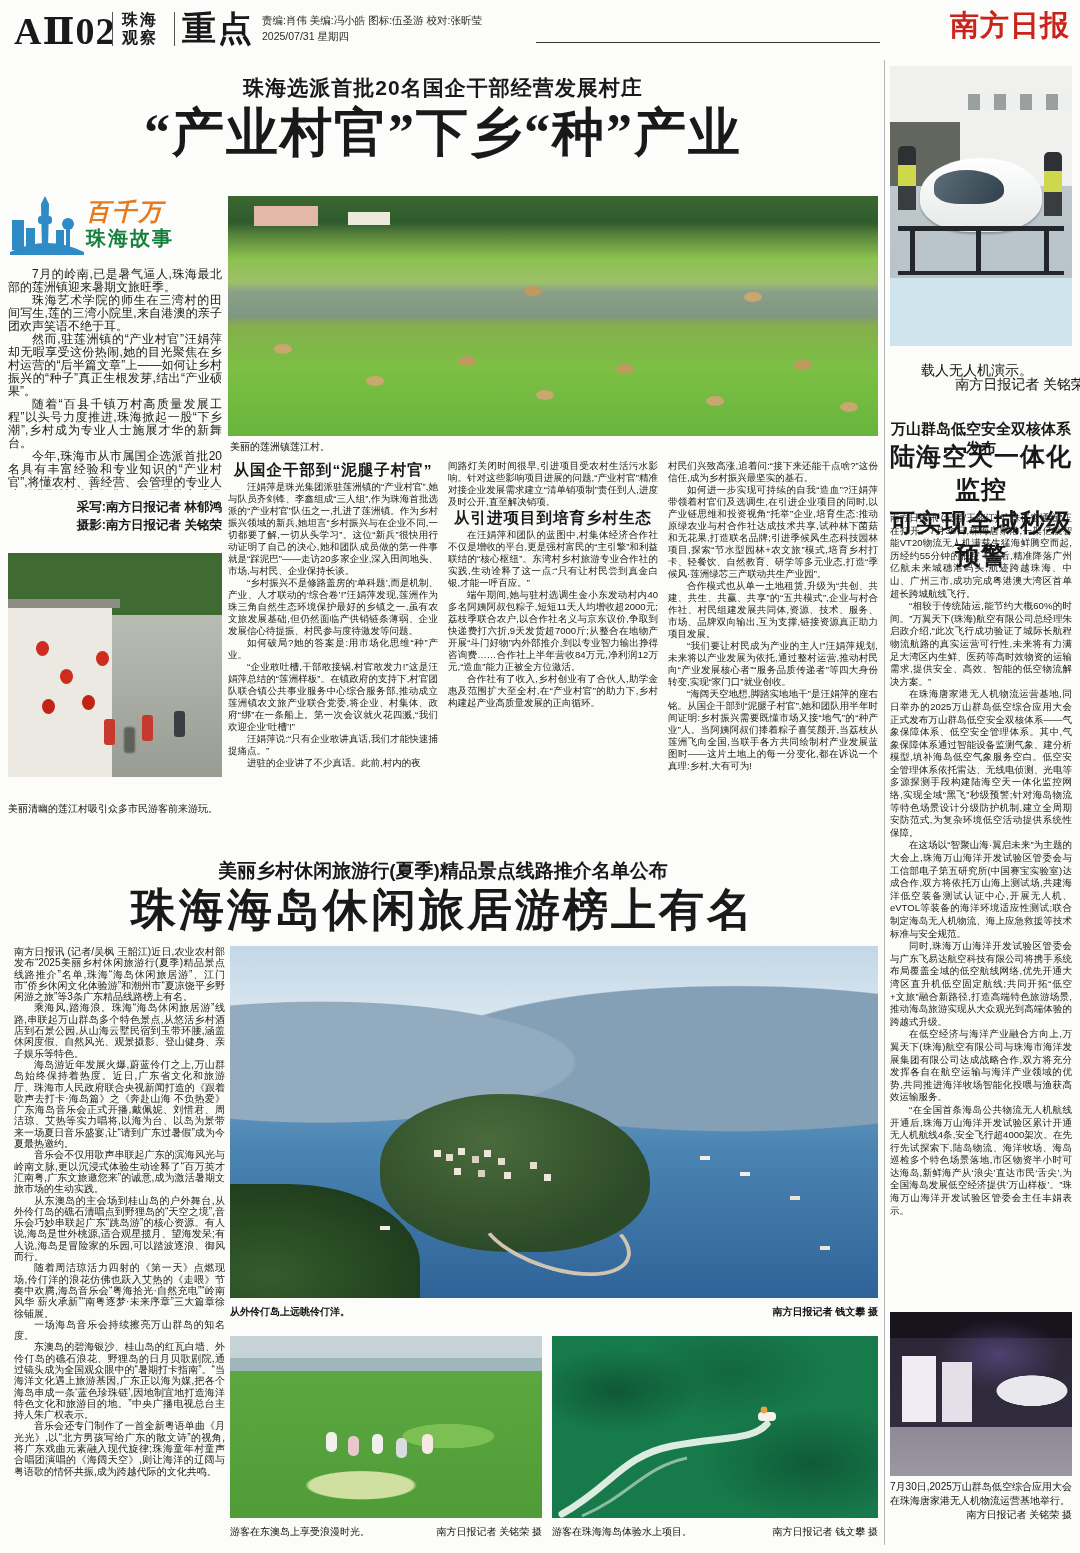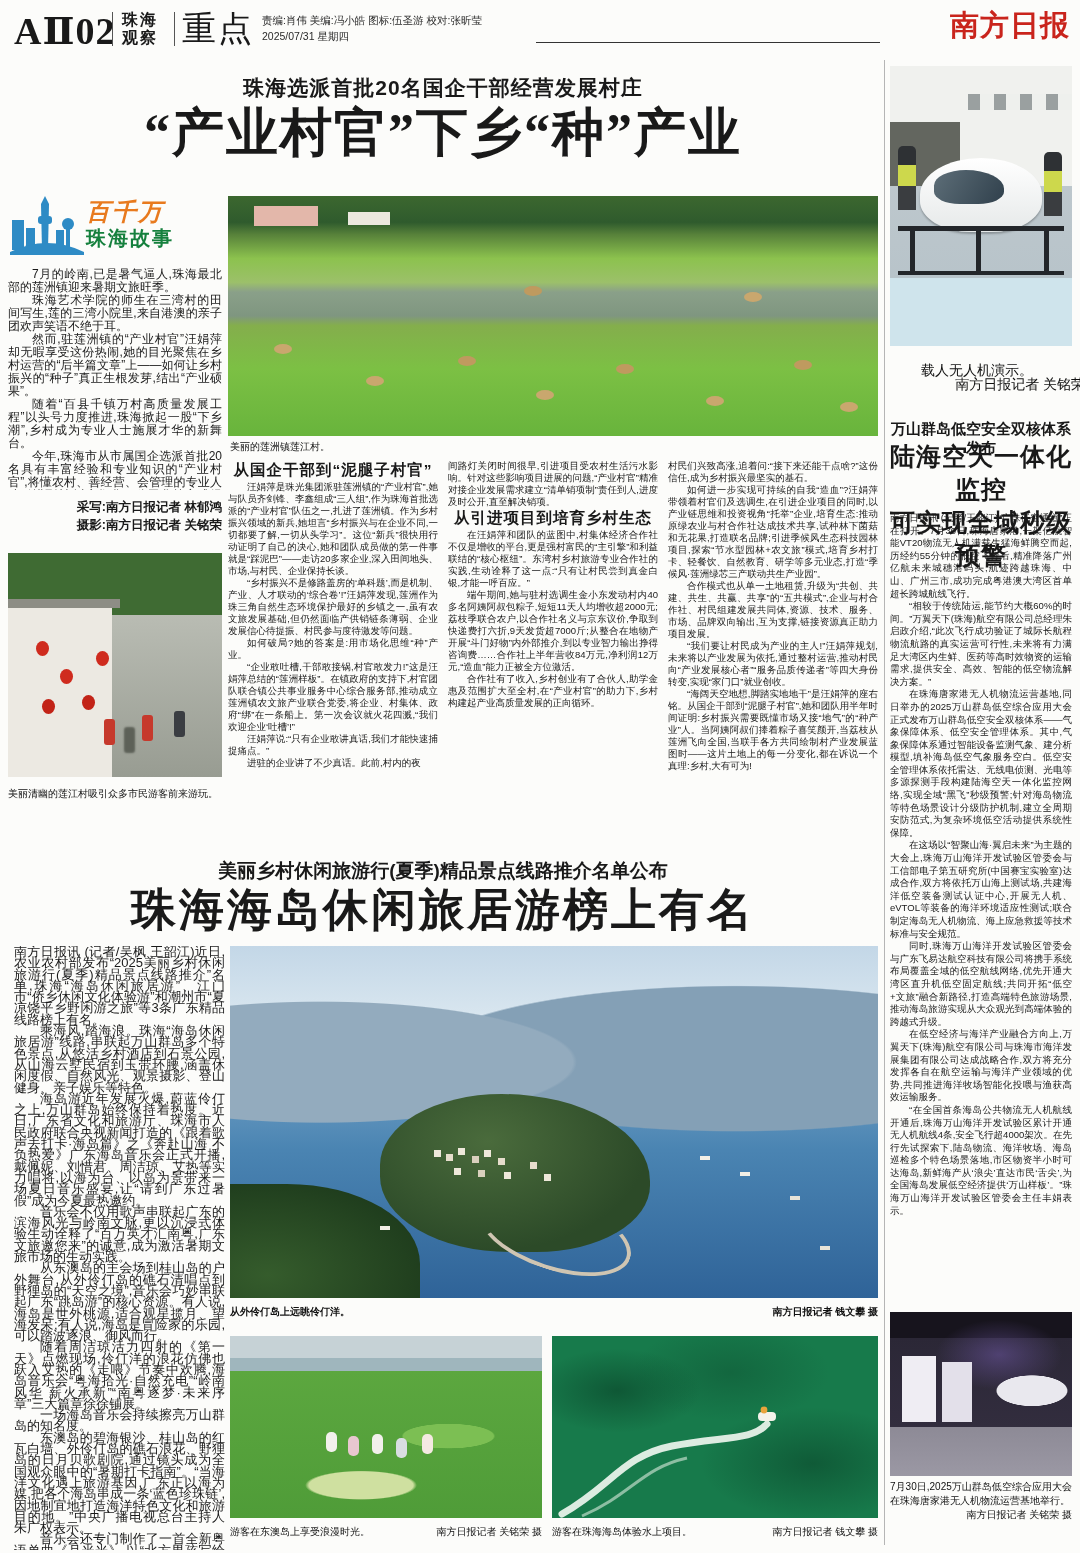--- a/index.html
+++ b/index.html
@@ -10,21 +10,21 @@
   }
   .abs{position:absolute;}
   p{margin:0;text-indent:2em;text-align:justify;}
   p.cont{text-indent:0;}
 
   
   .pageno{position:absolute;left:14px;top:8px;font-family:"Liberation Serif","DejaVu Serif",serif;
           font-size:38px;font-weight:700;letter-spacing:1px;}
   .mh-vr{position:absolute;top:12px;width:1px;height:34px;background:#555;}
   .sec{position:absolute;left:122px;top:11px;font-size:16px;font-weight:700;line-height:18px;letter-spacing:2px;}
-  .focus{position:absolute;left:182px;top:6px;font-size:34px;font-weight:400;
+  .focus{position:absolute;left:182px;top:6px;font-size:34px;font-weight:700;
          font-family:"Liberation Serif","DejaVu Serif",serif;letter-spacing:2px;text-align:right;}
   .credits{position:absolute;left:262px;top:12px;font-size:10.5px;color:#2a2a2a;line-height:16px;}
   .mh-rule{position:absolute;left:536px;top:42px;width:344px;height:1px;background:#333;}
   .brand{position:absolute;right:10px;top:6px;color:#c9241c;font-size:29px;font-weight:900;
          font-family:"Liberation Serif","DejaVu Serif",serif;letter-spacing:1px;}
   .col-vr{position:absolute;left:884px;top:60px;width:1px;height:1485px;background:#b5b5b5;}
 
   
   .lead-kicker{position:absolute;left:10px;top:74px;width:866px;text-align:center;
                font-size:21px;font-weight:700;letter-spacing:1px;}
@@ -44,21 +44,21 @@
   .cap-row{display:flex;justify-content:space-between;font-size:10px;color:#111;margin-top:3px;}
 
   .lead-cols{position:absolute;left:228px;top:460px;width:650px;height:388px;display:flex;gap:10px;overflow:hidden;}
   .lead-col{width:210px;font-size:9.5px;line-height:12px;overflow:hidden;}
   .subhead{font-size:15.5px;font-weight:900;text-align:center;margin:4px 0 5px 0;letter-spacing:1px;}
 
   
   .isl-kicker{position:absolute;left:10px;top:858px;width:866px;text-align:center;font-size:19px;font-weight:700;}
   .isl-headline{position:absolute;left:10px;top:880px;width:866px;text-align:center;font-size:45px;font-weight:900;
                 letter-spacing:3px;font-family:"Liberation Serif","DejaVu Serif",serif;}
-  .isl-col{position:absolute;left:14px;top:946px;width:211px;height:604px;font-size:13px;line-height:11.3px;overflow:hidden;}
+  .isl-col{position:absolute;left:14px;top:946px;width:211px;height:604px;font-size:10px;line-height:11.3px;overflow:hidden;}
 
   
   .air-kicker{position:absolute;left:890px;top:420px;width:182px;text-align:center;font-size:15px;font-weight:700;}
   .air-headline{position:absolute;left:886px;top:440px;width:190px;text-align:center;font-size:25px;font-weight:900;
                 line-height:33px;letter-spacing:1px;font-family:"Liberation Serif","DejaVu Serif",serif;}
   .air-body{position:absolute;left:890px;top:512px;width:182px;height:794px;font-size:9.5px;line-height:12.6px;overflow:hidden;}
 
   
   .photo{position:absolute;overflow:hidden;}
 
@@ -136,21 +136,21 @@
 
   .ph-expo{left:890px;top:1312px;width:182px;height:164px;
     background:
       radial-gradient(60px 26px at 78% 48%,#e9e8ee 58%,rgba(0,0,0,0) 60%),
       linear-gradient(#efedf3,#efedf3) 12px 44px/34px 66px no-repeat,
       linear-gradient(#e3e0ea,#e3e0ea) 52px 50px/30px 60px no-repeat,
       radial-gradient(90px 50px at 60% 26%,rgba(108,86,160,.55),rgba(0,0,0,0) 70%),
       linear-gradient(180deg,#17141d 0%,#17141d 16%,#2b2736 16%,#322d3e 70%,#8d8a96 70%,#9b98a4 100%);}
 
   
-  .side-cap{margin-top:5px;}
+  .side-cap{margin-top:20px;}
   .main-cap{position:absolute;left:230px;top:440px;font-size:10px;color:#111;}
   .isl-cap-row{position:absolute;left:230px;top:1302px;width:648px;font-weight:bold;}
   .grass-cap{position:absolute;left:230px;top:1522px;width:312px;}
   .surf-cap{position:absolute;left:552px;top:1522px;width:326px;}
   .air-cap{position:absolute;left:890px;top:363px;width:182px;font-size:14px;line-height:14px;color:#111;margin-left:31px;}
   .air-cap .credit{display:block;text-align:right;}
   .expo-cap{position:absolute;left:890px;top:1480px;width:182px;font-size:10px;line-height:14px;color:#111;text-align:justify;}
   .expo-cap .credit{float:right;}
 </style>
 </head>

